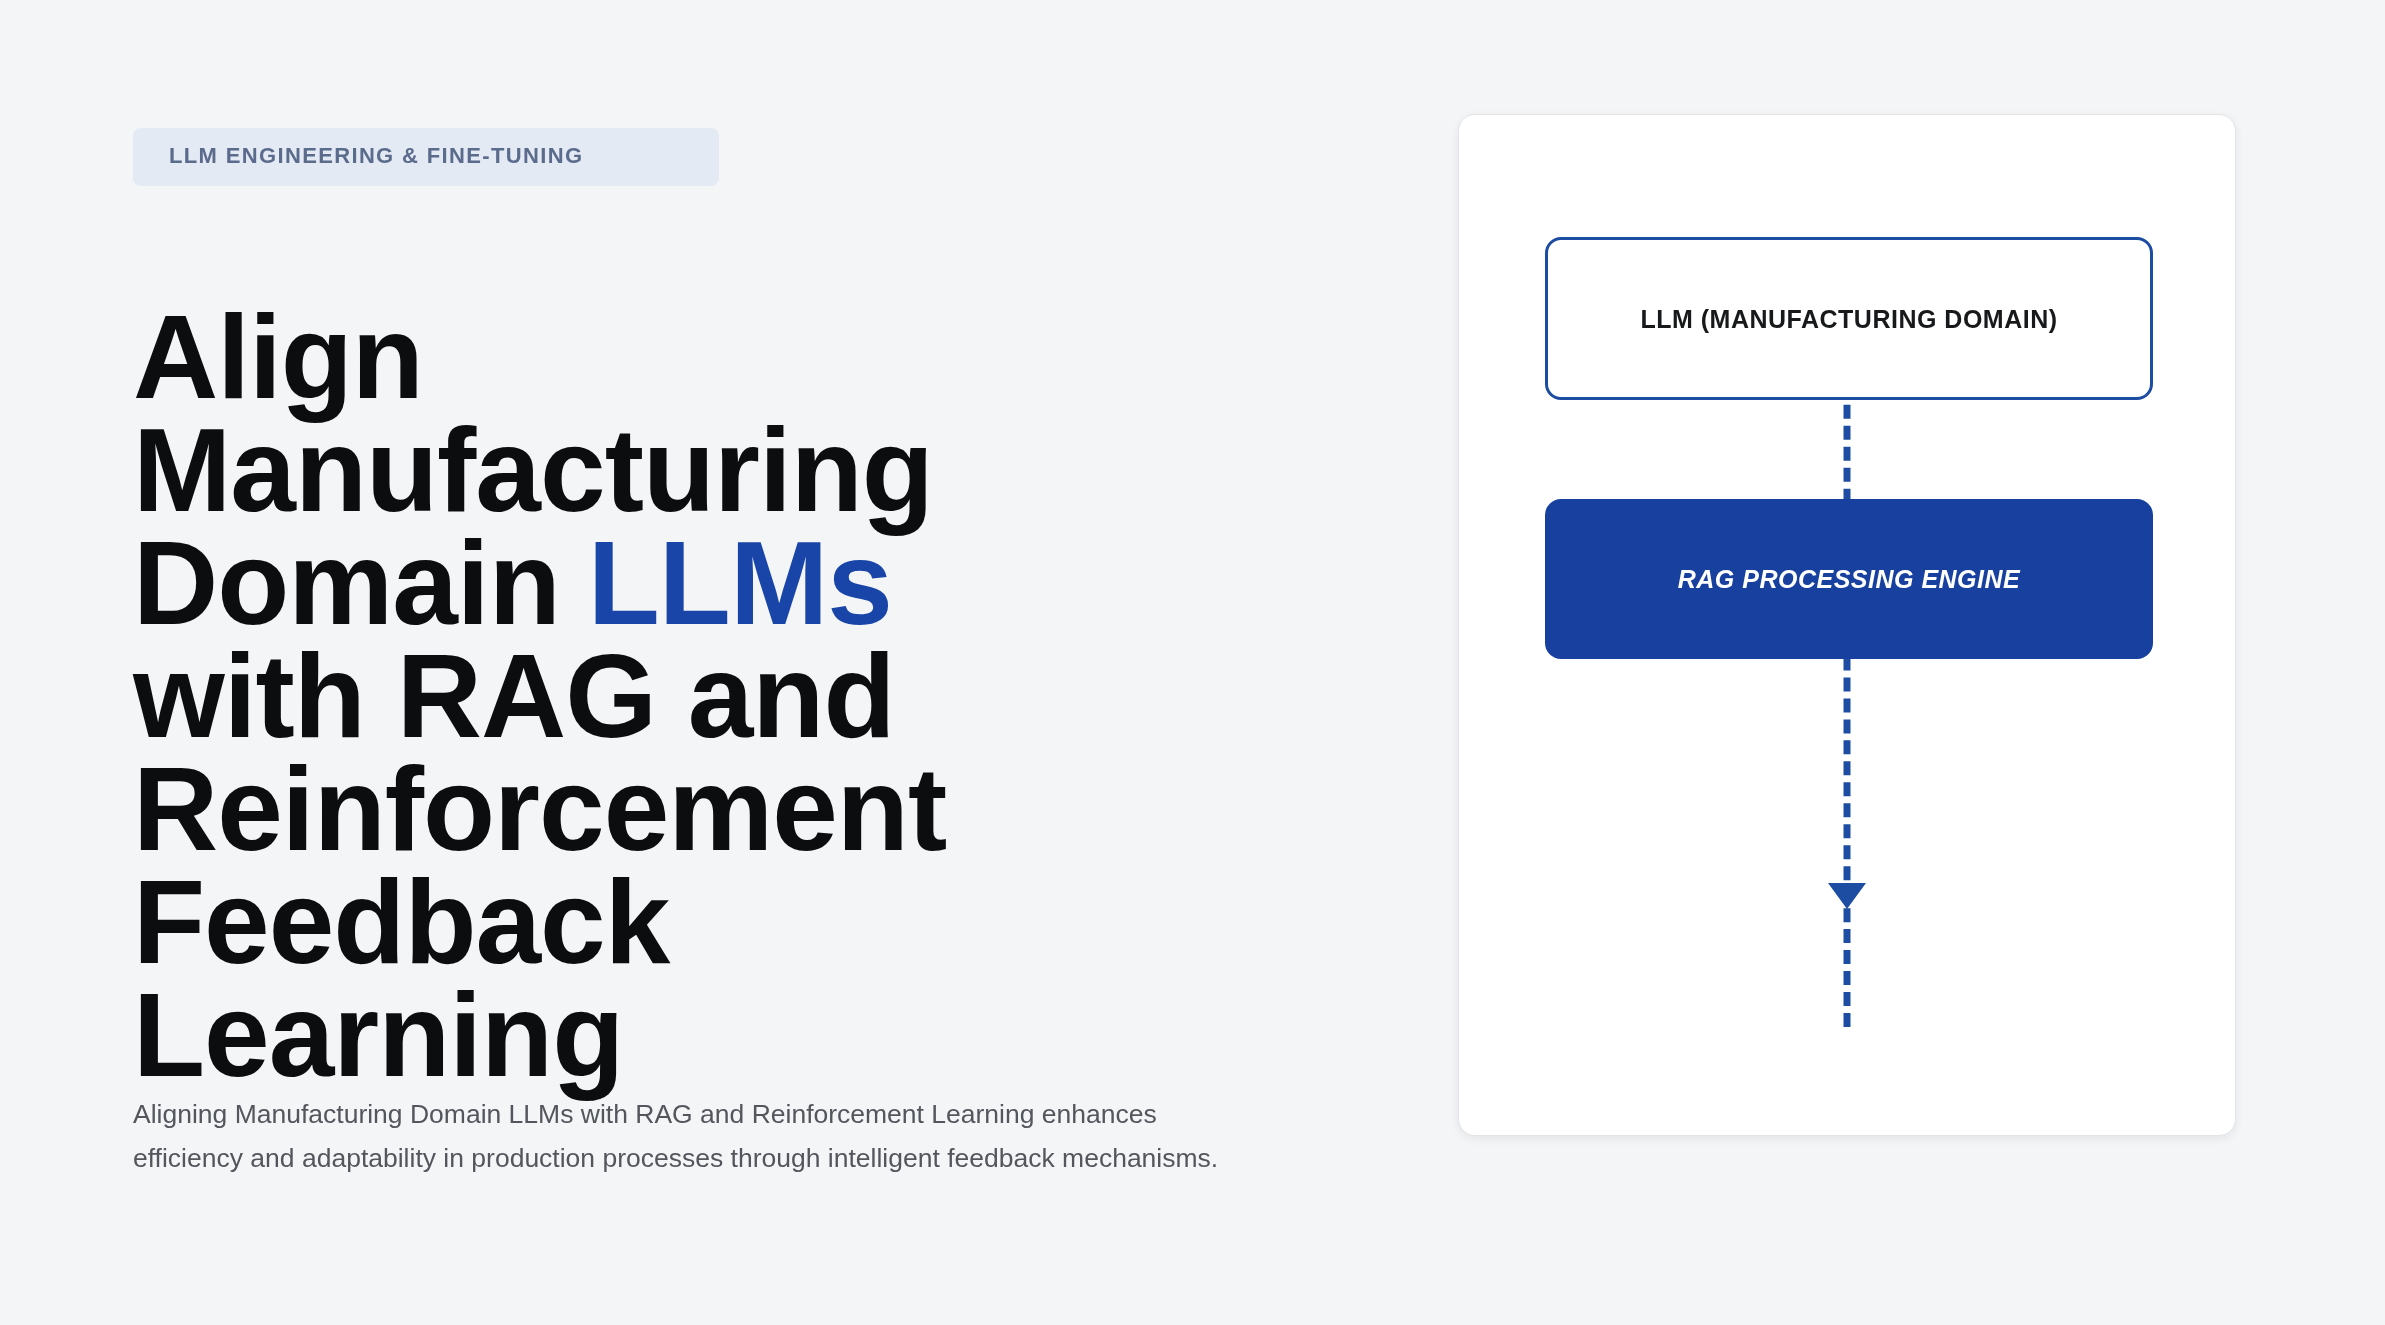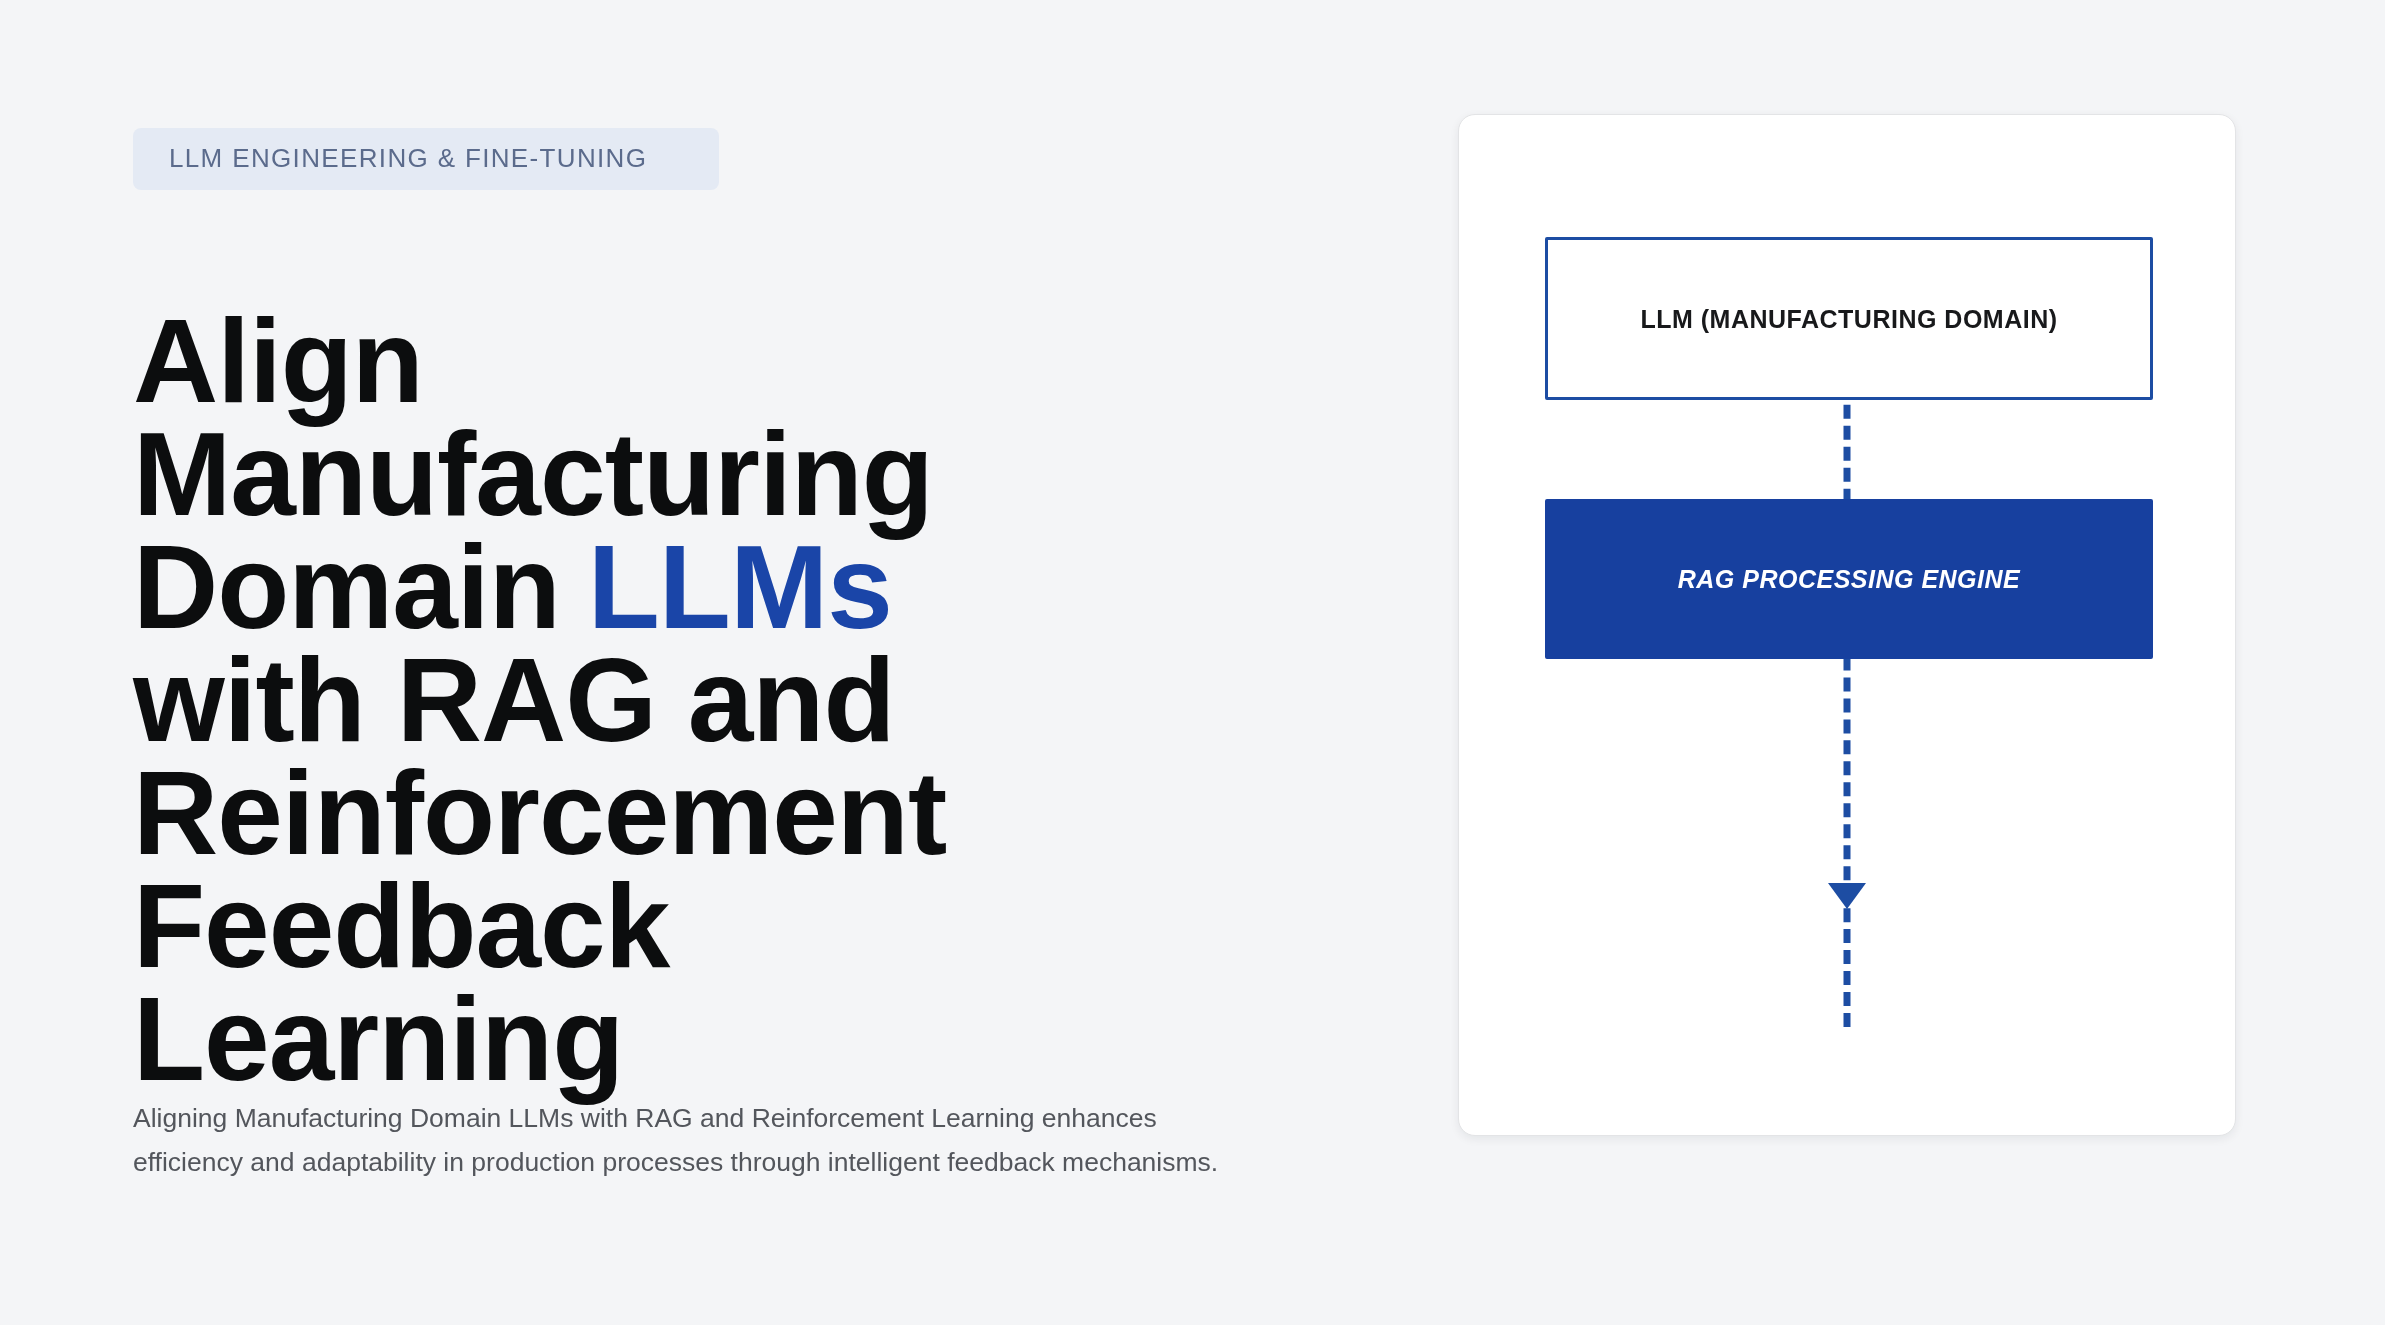--- a/index.html
+++ b/index.html
@@ -23,22 +23,22 @@
     width:1160px;
   }
   .eyebrow-badge {
     display:inline-block;
     background:#e4eaf4;
     border-radius:8px;
     padding:17px 36px 19px 36px;
     min-width:586px;
   }
   .eyebrow-text {
-    font-size:26px;
-    font-weight:normal;
+    font-size:22px;
+    font-weight:bold;
     letter-spacing:1.35px;
     color:#5b6b8c;
     text-transform:uppercase;
     line-height:1;
     white-space:nowrap;
   }
 
   .headline {
     margin-top:115px;
     font-size:118px;
@@ -85,21 +85,21 @@
     width:0;
     height:790px;
     border-left:7px dashed #1d4da3;
   }
 
   .node {
     position:absolute;
     left:86px;
     width:608px;
     height:163px;
-    border-radius:2px;
+    border-radius:16px;
     display:flex;
     align-items:center;
     justify-content:center;
     text-align:center;
     padding:0 22px;
   }
   .node-label {
     font-size:25px;
     font-weight:bold;
     letter-spacing:0.5px;

